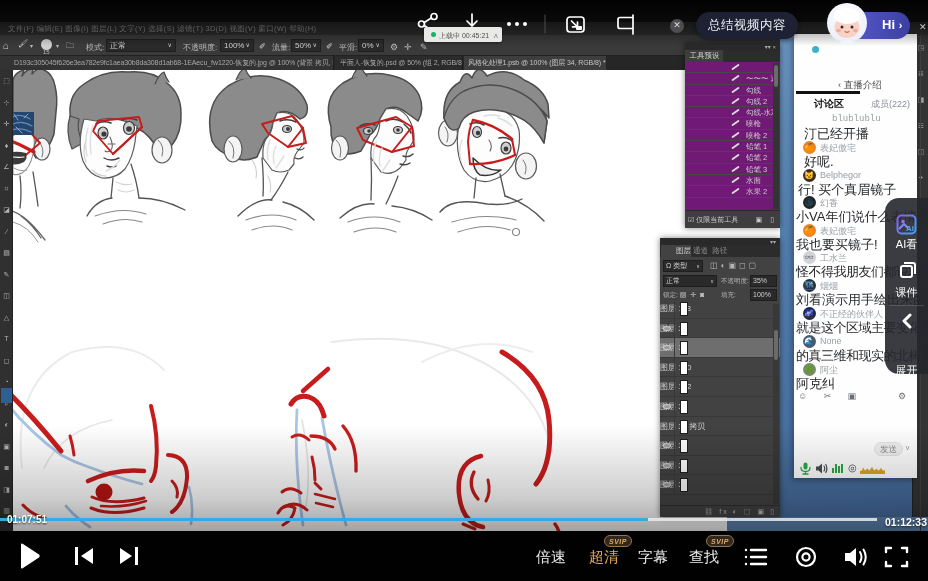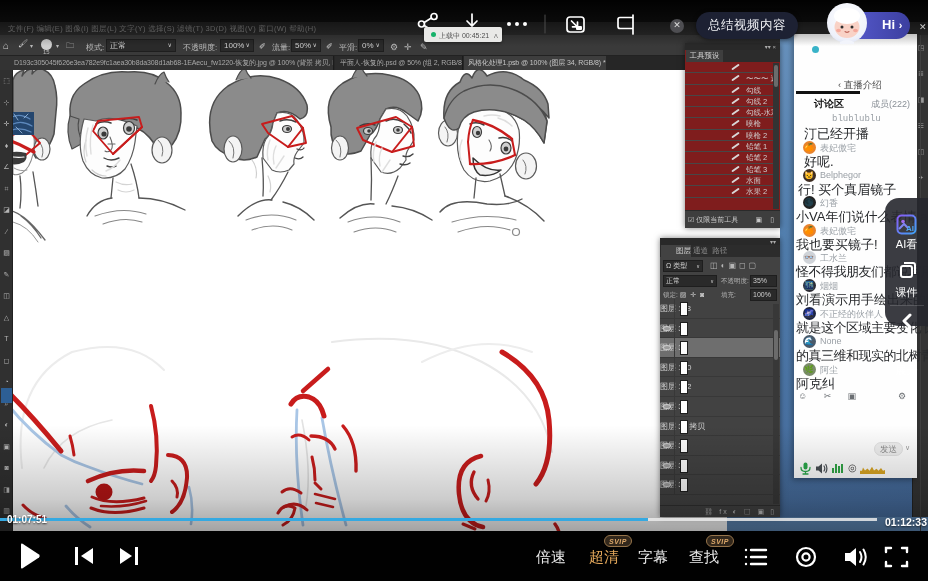--- a/index.html
+++ b/index.html
@@ -44,21 +44,21 @@
     background:linear-gradient(180deg,rgba(0,0,0,.92),rgba(0,0,0,0));}
   #botgrad{position:absolute;left:0;top:425px;width:928px;height:106px;
     background:linear-gradient(180deg,rgba(0,0,0,0),rgba(0,0,0,.20) 70%,rgba(0,0,0,.36));}
   #title{position:absolute;left:30px;top:16px;color:#f3f3f3;font-size:15px;font-weight:bold;
     text-shadow:0 1px 2px rgba(0,0,0,.8);letter-spacing:.5px;}
   #controls{position:absolute;left:0;top:531px;width:928px;height:50px;background:#010101;}
   .ctext{position:absolute;top:17px;color:#ececec;font-size:15px;}
   .svip{position:absolute;top:4px;width:28px;height:12px;border-radius:6px;
     background:#33281c;border:1px solid #96744a;color:#dca86a;font-size:7px;font-weight:bold;
     font-style:italic;text-align:center;line-height:11px;letter-spacing:.5px;}
-  #aipanel{position:absolute;left:885px;top:198px;width:43px;height:128px;
+  #aipanel{position:absolute;left:885px;top:198px;width:43px;height:176px;
     background:rgba(38,39,45,.90);border-radius:14px 0 0 14px;color:#fff;}
   .ailab{position:absolute;left:0;width:43px;text-align:center;font-size:11px;color:#fff;}
 </style>
 </head>
 <body>
 <div id="stage">
   <div id="video">
 
     <svg id="art" style="position:absolute;left:0;top:0" width="928" height="531" viewBox="0 0 928 531">
       <rect x="13" y="70" width="767" height="461" fill="#ffffff"></rect>
@@ -253,21 +253,21 @@
     <div id="lefttools">
       <div style="position:absolute;left:1px;top:318px;width:11px;height:15px;background:#2d5f95;"></div>
       <div style="color:#b5b5b5;font-size:7px;line-height:21.5px;text-align:center;width:13px;">⬚<br>⊹<br>✛<br>♦<br>∠<br>⌗<br>◪<br>∕<br>▨<br>✎<br>◫<br>△<br>T<br>◻<br>◔<br>⌕<br>◐<br>▣<br>◙<br>◨<br>▥</div>
     </div>
     <div id="bluestrip" class="abs" style="left:780px;top:35px;width:132px;height:496px;background:linear-gradient(160deg,#6a94c0 0%,#517eae 40%,#44699a 100%);"></div>
     <div id="blubot" class="abs" style="left:727px;top:517px;width:201px;height:14px;background:#5e87b4;"></div>
     <div id="dockstrip" class="abs" style="left:912px;top:35px;width:16px;height:482px;background:#343434;border-left:1px solid #222;">
       <div style="position:absolute;left:7px;top:0;width:1px;height:496px;background:#424242;"></div>
       <div style="color:#9a9a9a;font-size:7px;text-align:center;width:16px;line-height:26px;">◳<br>≣<br>◨<br>☰<br>◫<br>✦</div>
     </div>
-    <div id="toolpanel" class="panel" style="left:685px;top:43px;width:95px;height:185px;background:#7f1d1d;">
+    <div id="toolpanel" class="panel" style="left:685px;top:43px;width:95px;height:185px;background:#701a75;">
       <div style="position:absolute;left:0;top:0;width:95px;height:7px;background:#292929;"></div>
       <div style="position:absolute;right:4px;top:0px;color:#aaa;font-size:6px;">▾▾ ×</div>
       <div style="position:absolute;left:1px;top:7px;width:37px;height:12px;background:#3e3e3e;color:#d5d5d5;font-size:7.5px;line-height:12px;text-align:center;">工具预设</div>
       <div style="position:absolute;left:38px;top:7px;width:57px;height:12px;background:#2c2c2c;"></div>
       <div id="tplist" style="position:absolute;left:0;top:19px;width:88px;height:148px;color:#cfcfcf;font-size:7.5px;">
         <div class="tprow"><span class="tpb"></span></div>
         <div class="tprow"><span class="tpb"></span>〜〜〜 速1</div>
         <div class="tprow"><span class="tpb"></span>勾线</div>
         <div class="tprow"><span class="tpb"></span>勾线 2</div>
         <div class="tprow"><span class="tpb"></span>勾线-水彩</div>

